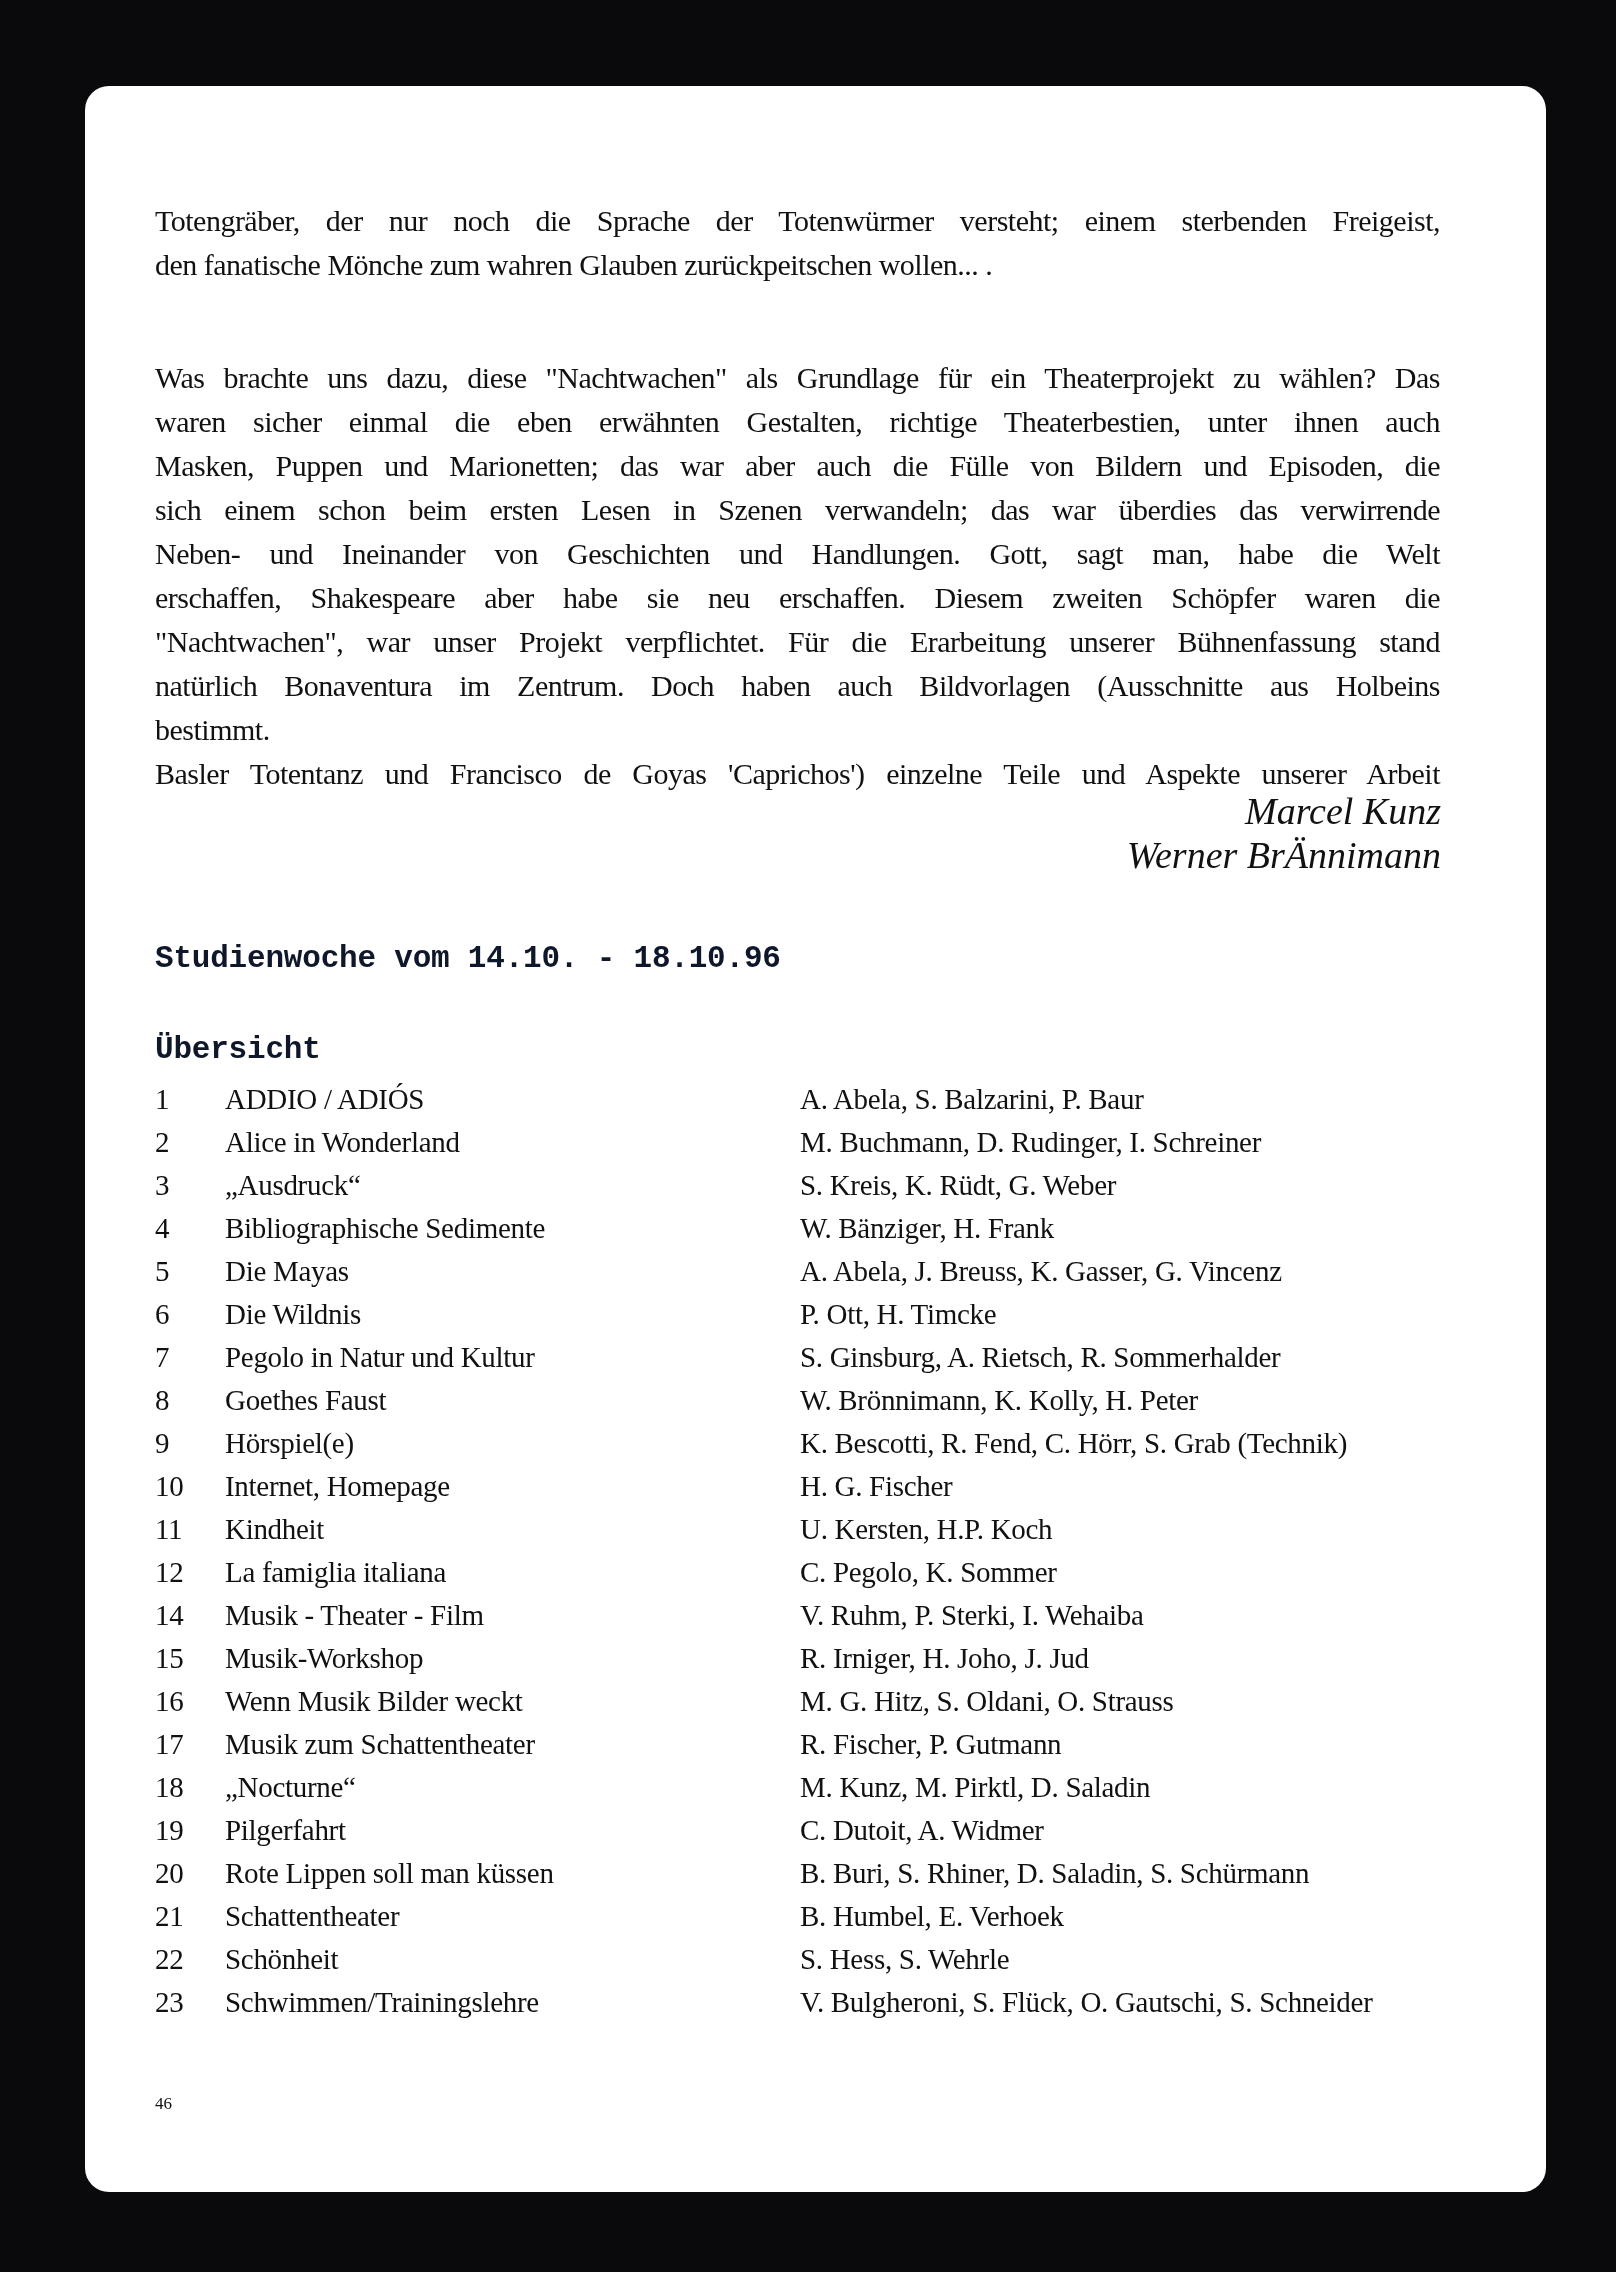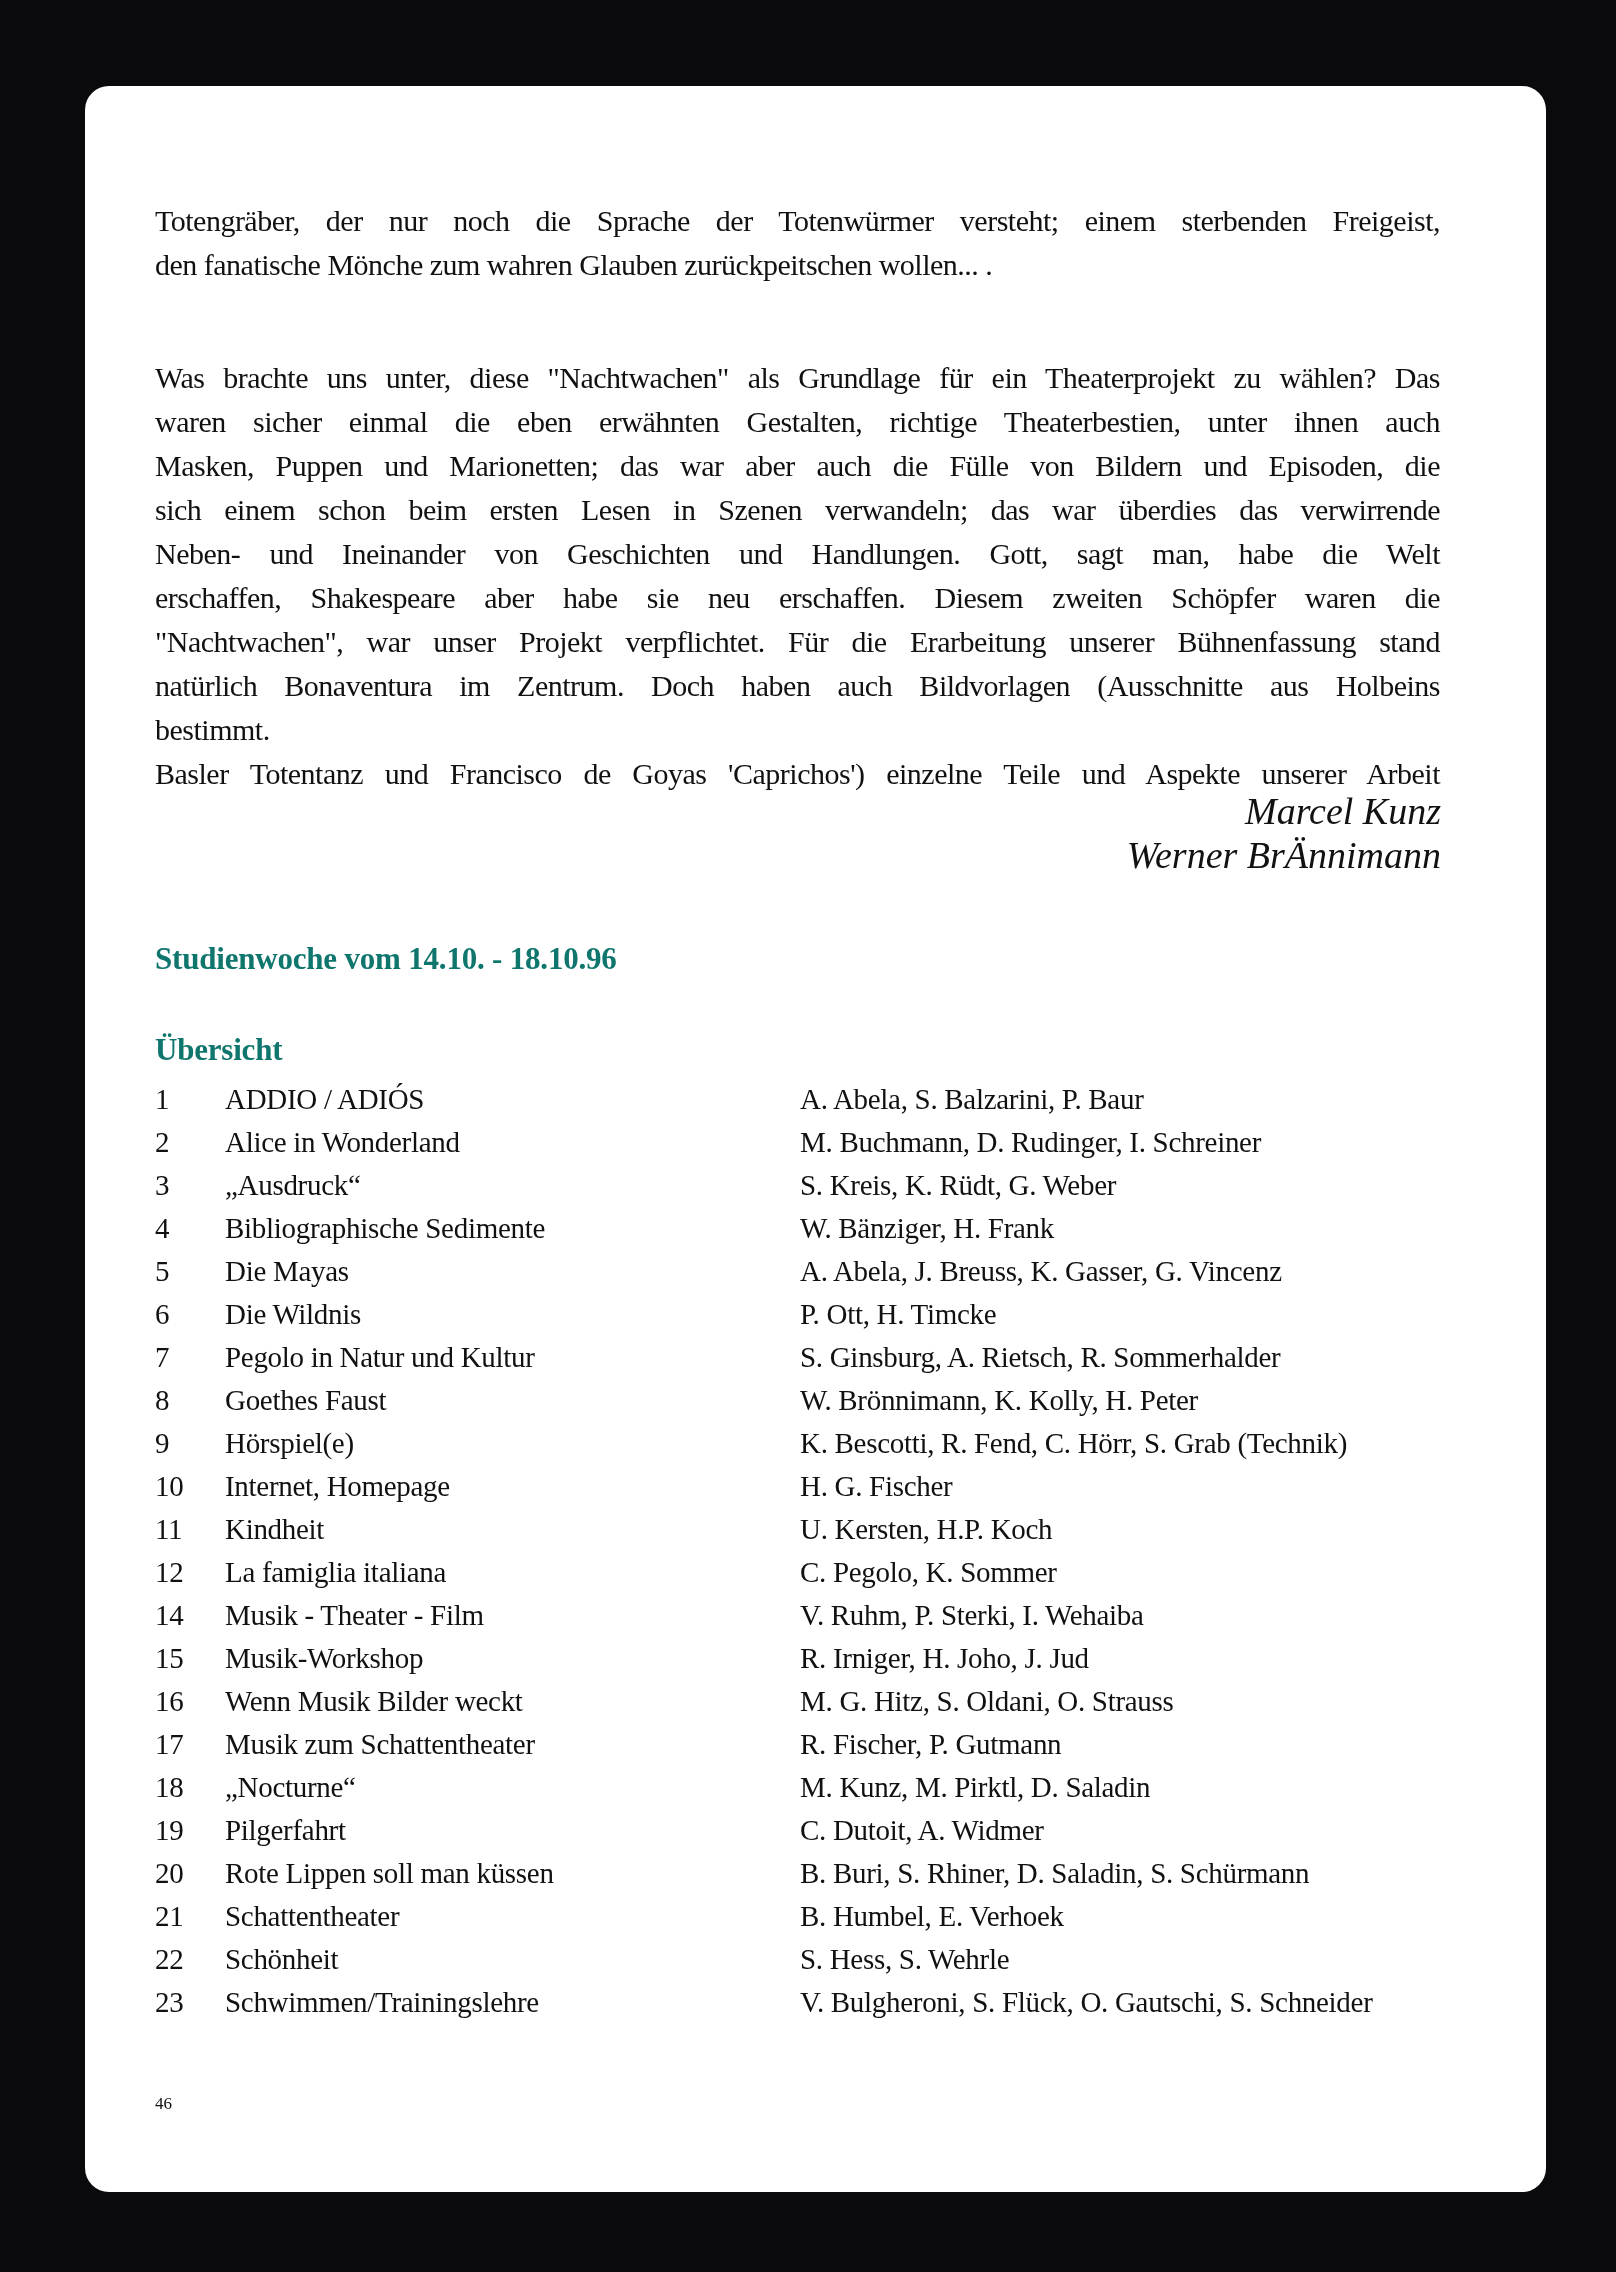--- a/index.html
+++ b/index.html
@@ -10,21 +10,21 @@
       overflow: hidden;
     }
     .page {
       position: absolute;
       left: 85px; top: 86px;
       width: 1461px; height: 2106px;
       background: #ffffff;
       border-radius: 24px;
     }
     .serif { font-family: "Liberation Serif", "DejaVu Serif", serif; color: #111; }
-    .sans  { font-family: Liberation Serif, serif; color: #0f766e; }
+    .sans  { font-family: Liberation Mono, monospace; color: #0f172a; }
 
     .para {
       position: absolute;
       left: 70px;
       width: 1285px;
       font-size: 30px;
       line-height: 44px;
       text-align: justify;
       letter-spacing: -0.5px;
       word-spacing: 0px;
@@ -83,21 +83,21 @@
 <body>
 
 <div class="page">
 
   <div class="para para1 serif">
     <span class="line">Totengräber, der nur noch die Sprache der Totenwürmer versteht; einem sterbenden Freigeist,</span>
     <span class="line last">den fanatische Mönche zum wahren Glauben zurückpeitschen wollen... .</span>
   </div>
 
   <div class="para para2 serif">
-    <span class="line">Was brachte uns unter, diese "Nachtwachen" als Grundlage für ein Theaterprojekt zu wählen? Das</span>
+    <span class="line">Was brachte uns dazu, diese "Nachtwachen" als Grundlage für ein Theaterprojekt zu wählen? Das</span>
     <span class="line">waren sicher einmal die eben erwähnten Gestalten, richtige Theaterbestien, unter ihnen auch</span>
     <span class="line">Masken, Puppen und Marionetten; das war aber auch die Fülle von Bildern und Episoden, die</span>
     <span class="line">sich einem schon beim ersten Lesen in Szenen verwandeln; das war überdies das verwirrende</span>
     <span class="line">Neben- und Ineinander von Geschichten und Handlungen. Gott, sagt man, habe die Welt</span>
     <span class="line">erschaffen, Shakespeare aber habe sie neu erschaffen. Diesem zweiten Schöpfer waren die</span>
     <span class="line">"Nachtwachen", war unser Projekt verpflichtet. Für die Erarbeitung unserer Bühnenfassung stand</span>
     <span class="line">natürlich Bonaventura im Zentrum. Doch haben auch Bildvorlagen (Ausschnitte aus Holbeins</span>
     <span class="line last">bestimmt.</span>
     <span class="line">Basler Totentanz und Francisco de Goyas 'Caprichos') einzelne Teile und Aspekte unserer Arbeit</span>
   </div>

